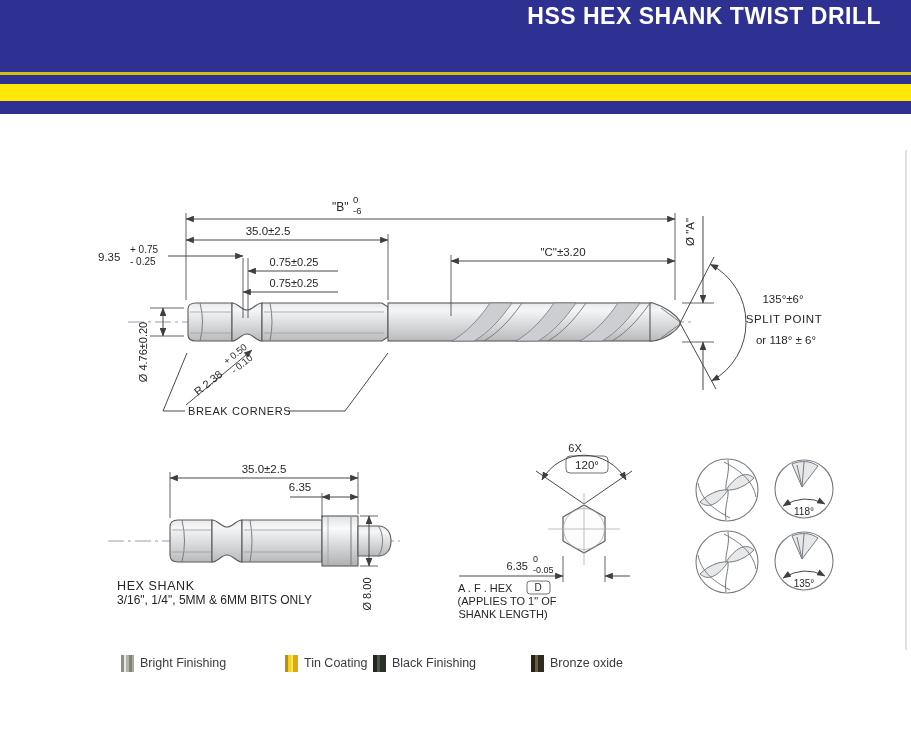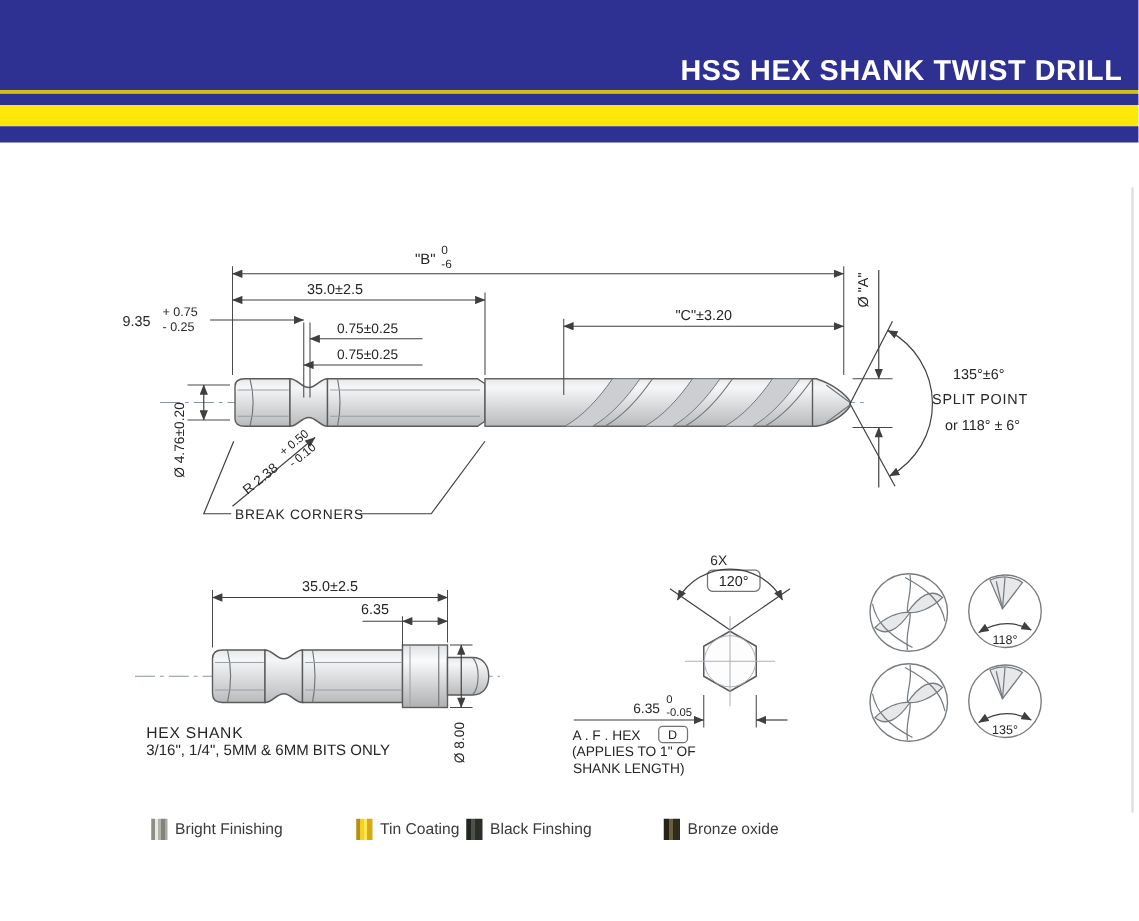--- a/index.html
+++ b/index.html
@@ -3,21 +3,21 @@
 <meta charset="utf-8">
 <style>
   html,body{margin:0;padding:0;background:#ffffff;}
   #page{position:relative;width:911px;height:737px;background:#ffffff;overflow:hidden;
         font-family:"Liberation Sans",sans-serif;}
   
   .hd-band{position:absolute;left:0;width:911px;}
   .hd-navy{background:#2f3192;}
   .hd-y1{background:#d2c011;}
   .hd-y2{background:#ffe70a;}
-  .hd-title{position:absolute;right:13px;color:#ffffff;text-align:left;white-space:nowrap;margin-top:40px;}
+  .hd-title{position:absolute;right:30px;color:#ffffff;text-align:left;white-space:nowrap;}
   .hd-en{top:3px;font-size:23px;font-weight:bold;letter-spacing:0.5px;}
   .hd-zh{top:31px;font-size:25px;font-weight:bold;letter-spacing:2px;}
   
   svg{position:absolute;left:0;top:0;}
   .out{fill:url(#met);stroke:#5a5a5a;stroke-width:1.1;}
   .outB{fill:url(#metB);stroke:#5a5a5a;stroke-width:1.1;}
   .band{fill:#ccced1;stroke:#767a7e;stroke-width:0.8;}
   .fac{stroke:#9aa0a6;stroke-width:0.8;fill:none;}
   .ed{stroke:#6f7478;stroke-width:0.9;fill:none;}
   .cl{stroke:#8a94a6;stroke-width:0.9;fill:none;stroke-dasharray:16 4 3 4;}
@@ -276,21 +276,21 @@
   <div class="legend-item" style="left:121px;">
     <span class="sw sw1"></span>
     <span class="lg-lbl">Bright Finishing</span>
   </div>
   <div class="legend-item" style="left:261px;margin-left:24px;">
     <span class="sw sw2"></span>
     <span class="lg-lbl">Tin Coating</span>
   </div>
   <div class="legend-item" style="left:373px;">
     <span class="sw sw3"></span>
-    <span class="lg-lbl">Black Finshing</span>
+    <span class="lg-lbl">Black Finishing</span>
   </div>
   <div class="legend-item" style="left:531px;">
     <span class="sw sw4"></span>
     <span class="lg-lbl">Bronze oxide</span>
   </div>
 
   <div class="right-edge"></div>
 </div>
 
 </body></html>

